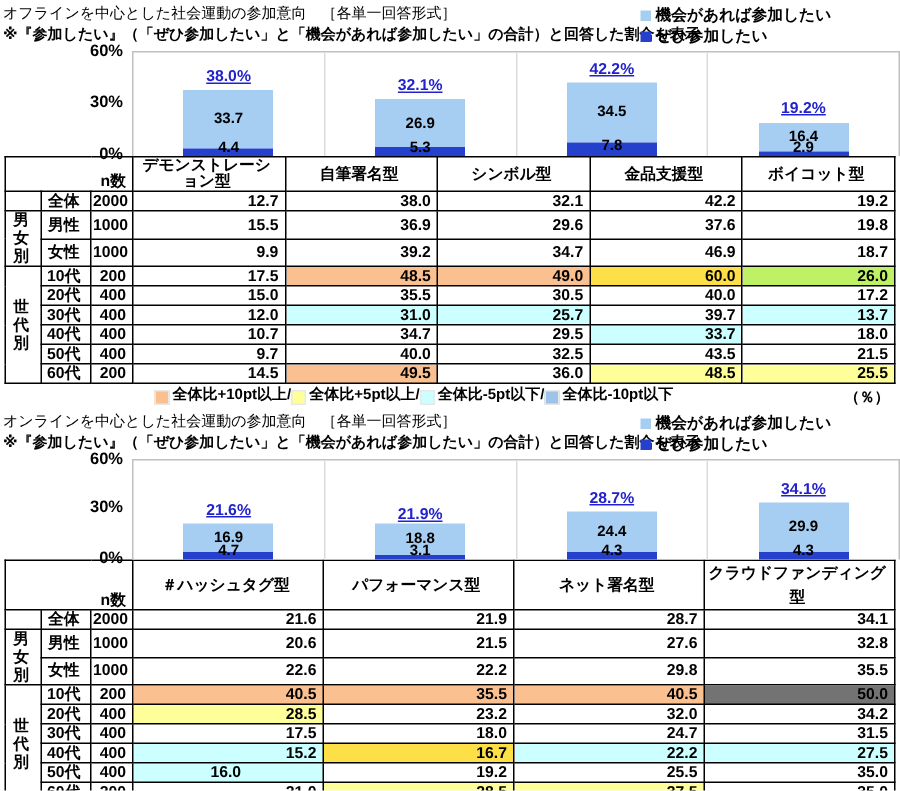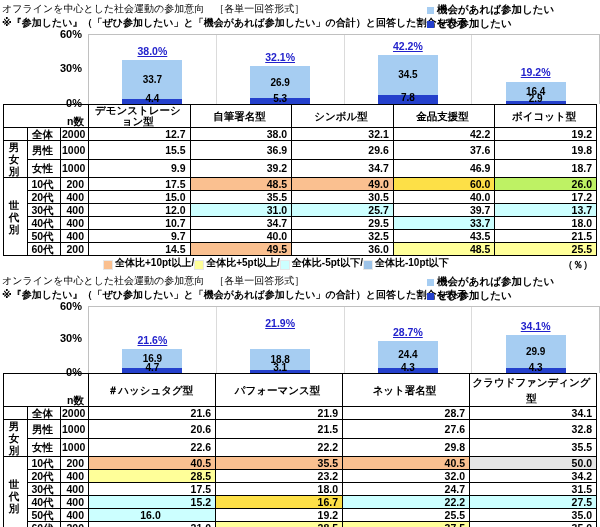--- a/index.html
+++ b/index.html
@@ -259,21 +259,21 @@
             <div class="seg seg-dark" style="bottom: 0px; height: 5.24833px;"></div>
             <div class="bar-label bar-total" style="bottom: 27.12px;">21.6%</div>
             <div class="bar-label" style="bottom: 9.18417px;">16.9</div>
             <div class="bar-label" style="bottom: 0px;">4.7</div>
           </div>
         </div>
         <div class="plot-col">
           <div class="bar">
             <div class="seg seg-light" style="bottom: 3.46167px; height: 20.9933px;"></div>
             <div class="seg seg-dark" style="bottom: 0px; height: 3.46167px;"></div>
-            <div class="bar-label bar-total" style="bottom: 44px;">21.9%</div>
+            <div class="bar-label bar-total" style="bottom: 24px;">21.9%</div>
             <div class="bar-label" style="bottom: 8.45833px;">18.8</div>
             <div class="bar-label" style="bottom: 0px;">3.1</div>
           </div>
         </div>
         <div class="plot-col">
           <div class="bar">
             <div class="seg seg-light" style="bottom: 4.80167px; height: 27.2467px;"></div>
             <div class="seg seg-dark" style="bottom: 0px; height: 4.80167px;"></div>
             <div class="bar-label bar-total" style="bottom: 35.0483px;">28.7%</div>
             <div class="bar-label" style="bottom: 12.925px;">24.4</div>
@@ -338,21 +338,21 @@
         </tr>
         <tr>
           <td class="cell-group" rowspan="6">世
 代
 別</td>
           <td class="cell-seg">10代</td>
           <td class="cell-n">200</td>
           <td class="cell-val" style="background: rgb(250, 192, 144);">40.5</td>
           <td class="cell-val" style="background: rgb(250, 192, 144);">35.5</td>
           <td class="cell-val" style="background: rgb(250, 192, 144);">40.5</td>
-          <td class="cell-val" style="background: #e5e5e5;">50.0</td>
+          <td class="cell-val" style="background: #737373;">50.0</td>
         </tr>
         <tr>
           <td class="cell-seg">20代</td>
           <td class="cell-n">400</td>
           <td class="cell-val" style="background: rgb(255, 255, 153);">28.5</td>
           <td class="cell-val">23.2</td>
           <td class="cell-val">32.0</td>
           <td class="cell-val">34.2</td>
         </tr>
         <tr>

